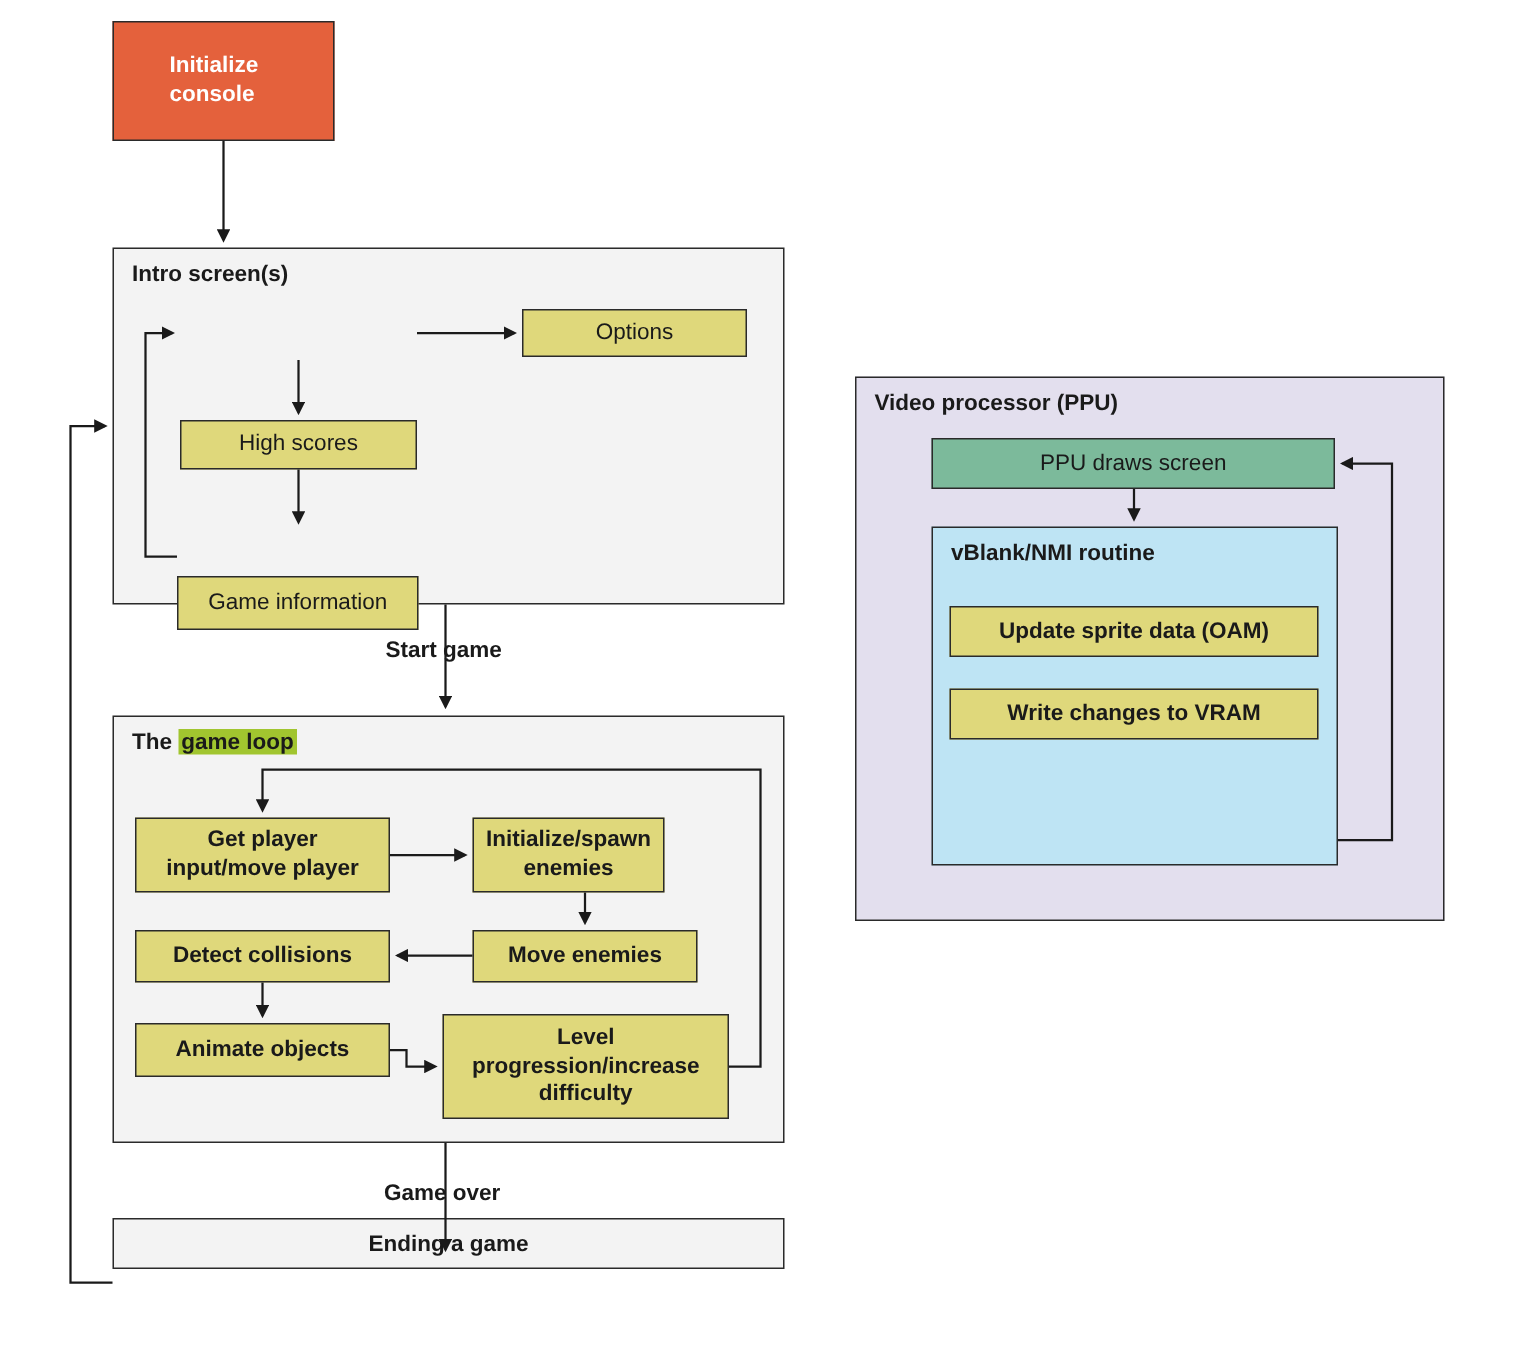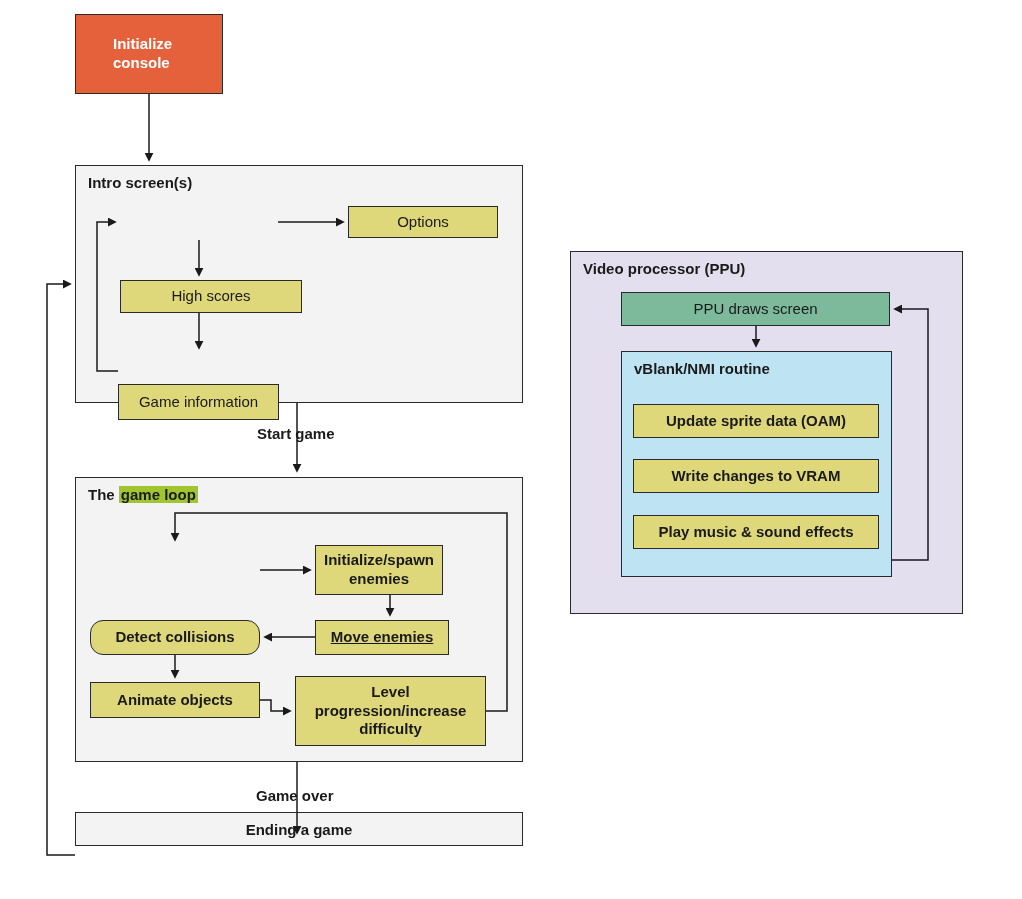--- a/index.html
+++ b/index.html
@@ -59,47 +59,48 @@
   <div class="panel blue" style="left:621px; top:351px; width:271px; height:226px;">
     <div class="panel-title">vBlank/NMI routine</div>
   </div>
 
   <div class="node orange bold" style="left:75px; top:14px; width:148px; height:80px; justify-content:flex-start; text-align:left; padding-left:37px;">Initialize
 console</div>
 
 
   <div class="node yellow" style="left:348px; top:206px; width:150px; height:32px;">Options</div>
 
-  <div class="node yellow" style="left:120px; top:280px; width:182px; height:33px;">High scores</div>
+  <div class="node yellow" style="left:120px; top:280px; width:158px; height:33px;">High scores</div>
 
   <div class="node yellow" style="left:118px; top:353px; width:161px; height:36px;margin-top:31px;">Game information</div>
 
+  <div class="node yellow bold" style="left:90px; top:545px; width:170px; height:50px;">Get player
+input/move player</div>
 
   <div class="node yellow bold" style="left:315px; top:545px; width:128px; height:50px;">Initialize/spawn
 enemies</div>
 
-  <div class="node yellow bold" style="left:315px; top:620px; width:134px; height:35px;text-decoration:underline;">Move enemies</div>
+  <div class="node yellow bold" style="left:315px; top:620px; width:150px; height:35px;">Move enemies</div>
 
-  <div class="node yellow bold" style="left:90px; top:620px; width:170px; height:35px;border-radius:13px;">Detect collisions</div>
+  <div class="node yellow bold" style="left:90px; top:620px; width:170px; height:35px;">Detect collisions</div>
 
   <div class="node yellow bold" style="left:90px; top:682px; width:170px; height:36px;">Animate objects</div>
 
   <div class="node yellow bold" style="left:295px; top:676px; width:191px; height:70px;">Level
 progression/increase
 difficulty</div>
 
   <div class="ending" style="left:75px; top:812px; width:448px; height:34px;">Ending a game</div>
 
   <div class="node green" style="left:621px; top:292px; width:269px; height:34px;">PPU draws screen</div>
 
   <div class="node yellow bold" style="left:633px; top:404px; width:246px; height:34px;">Update sprite data (OAM)</div>
 
   <div class="node yellow bold" style="left:633px; top:459px; width:246px; height:34px;">Write changes to VRAM</div>
 
-  <div class="node yellow bold" style="left:633px; top:515px; width:246px; height:34px;">Play music &amp; sound effects</div>
 
   <div class="flow-label" style="left:252px; top:425px;">Start game</div>
 
   <div class="flow-label" style="left:251px; top:787px;">Game over</div>
 
   <svg class="arrows" width="1022" height="899">
     <defs>
       <marker id="ah" viewBox="0 0 10 10" refX="8" refY="5" markerWidth="6" markerHeight="6" orient="auto">
         <path d="M0,0 L10,5 L0,10 z" fill="#1a1a1a"></path>
       </marker>

